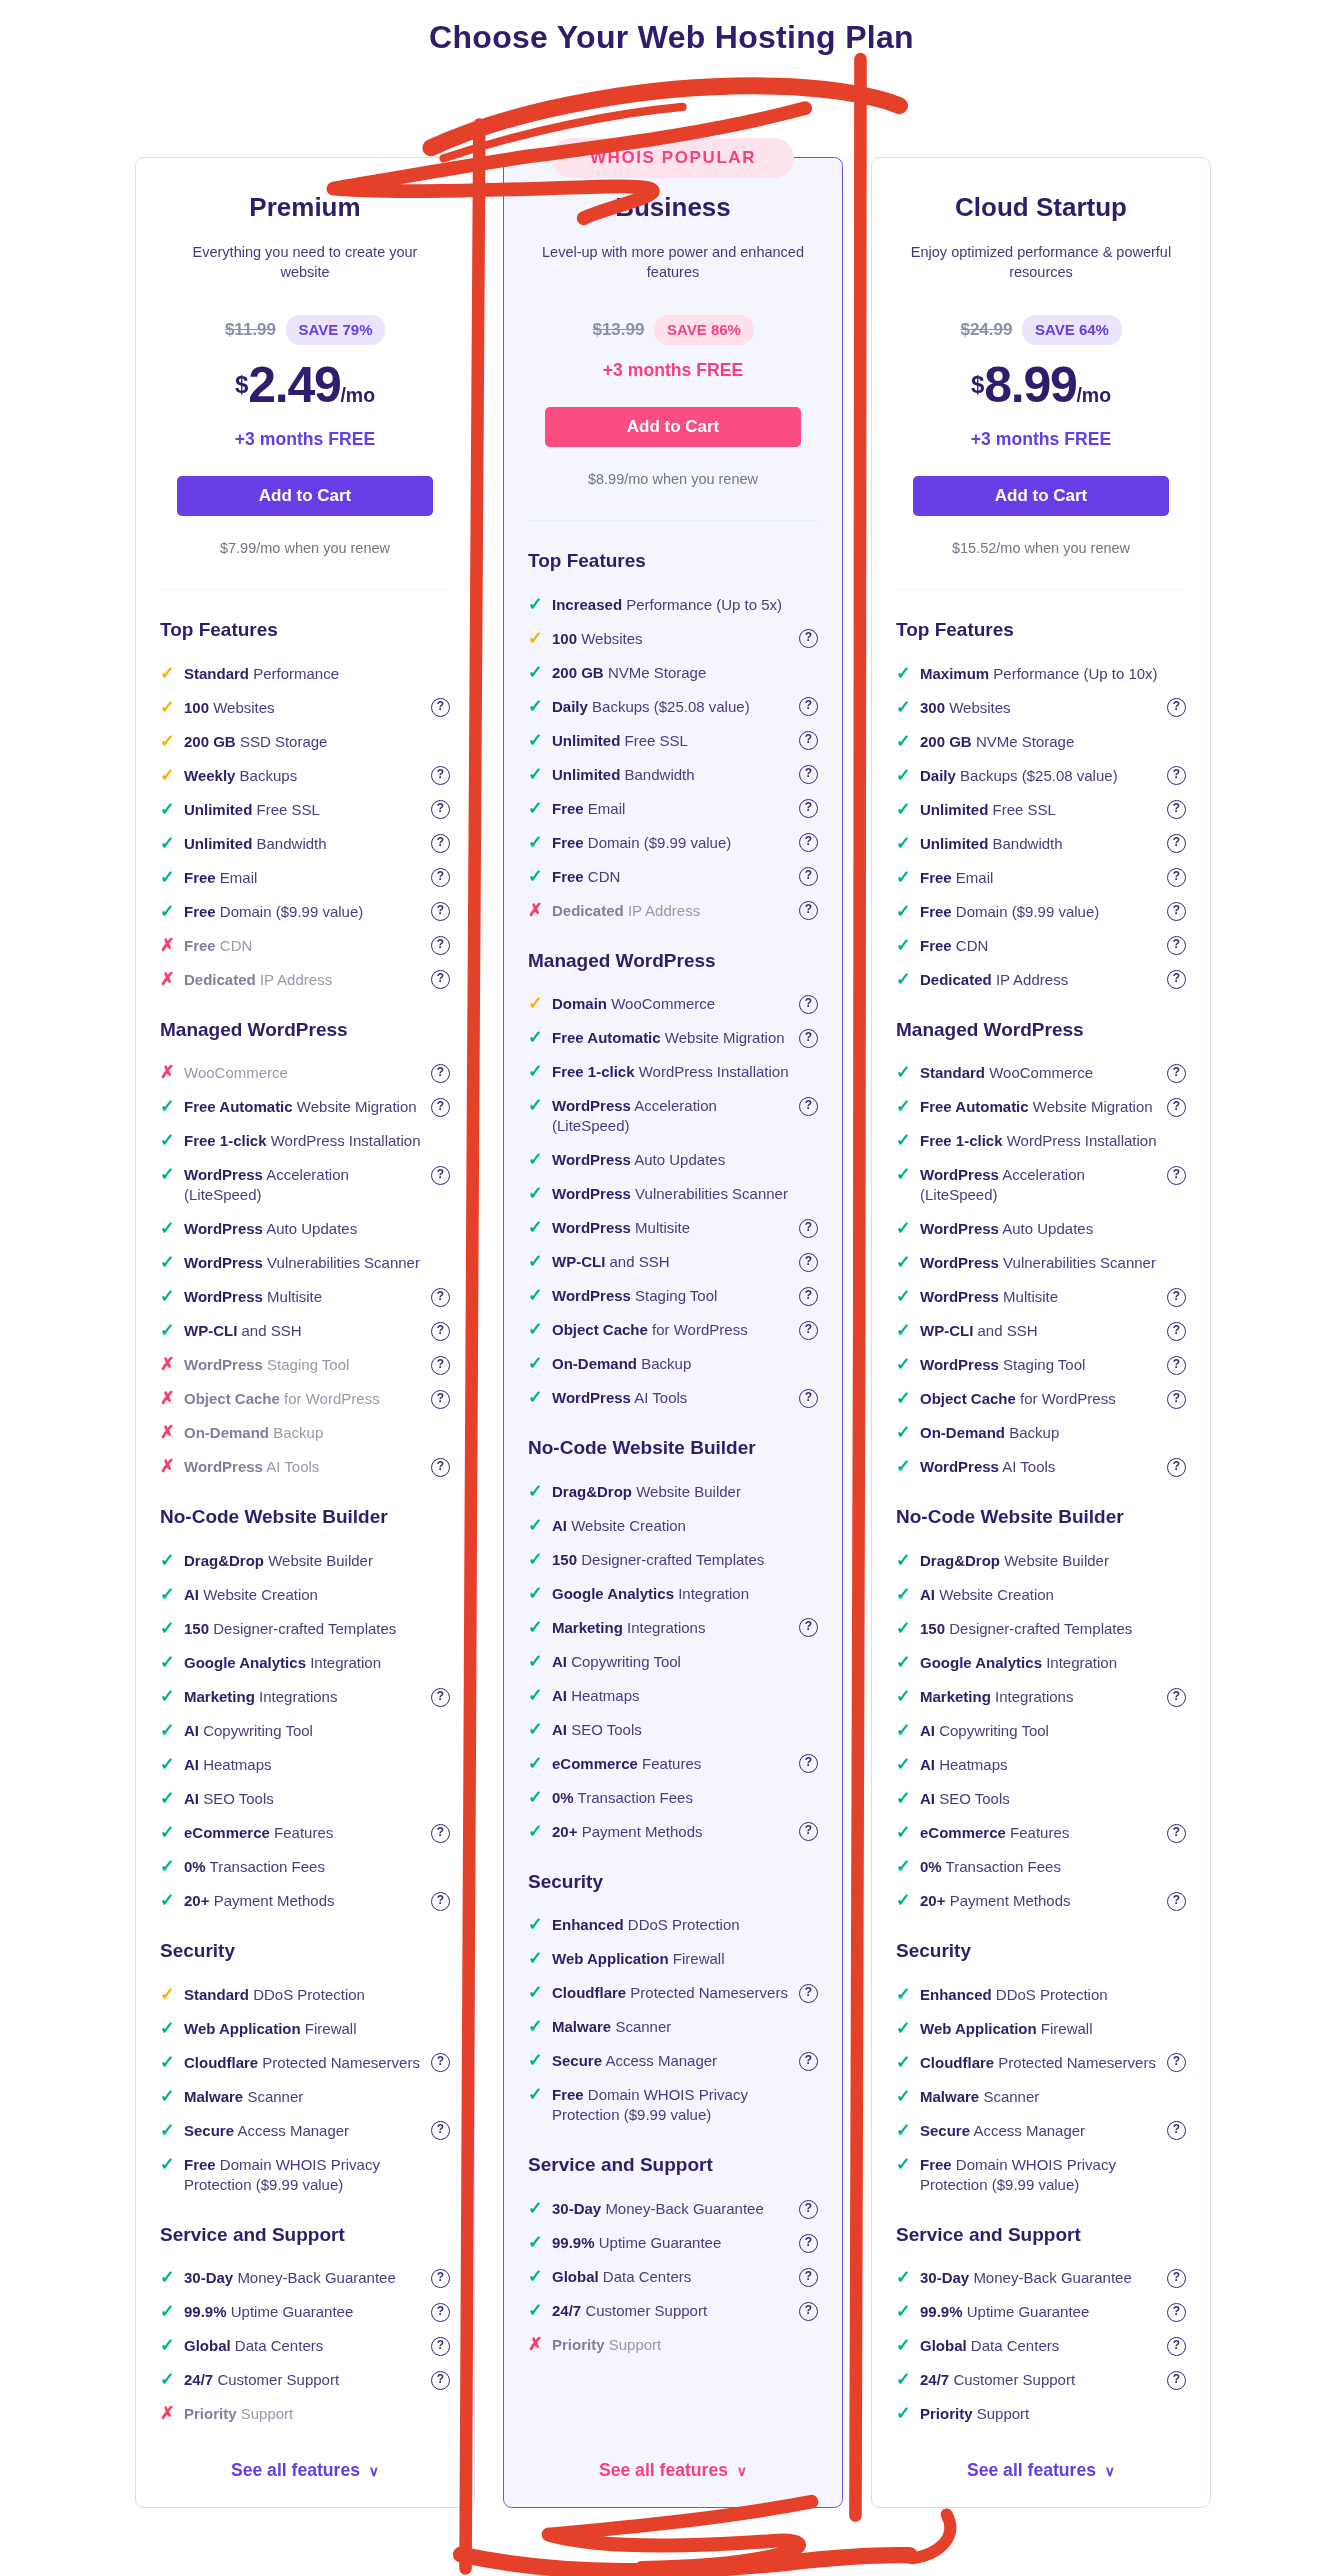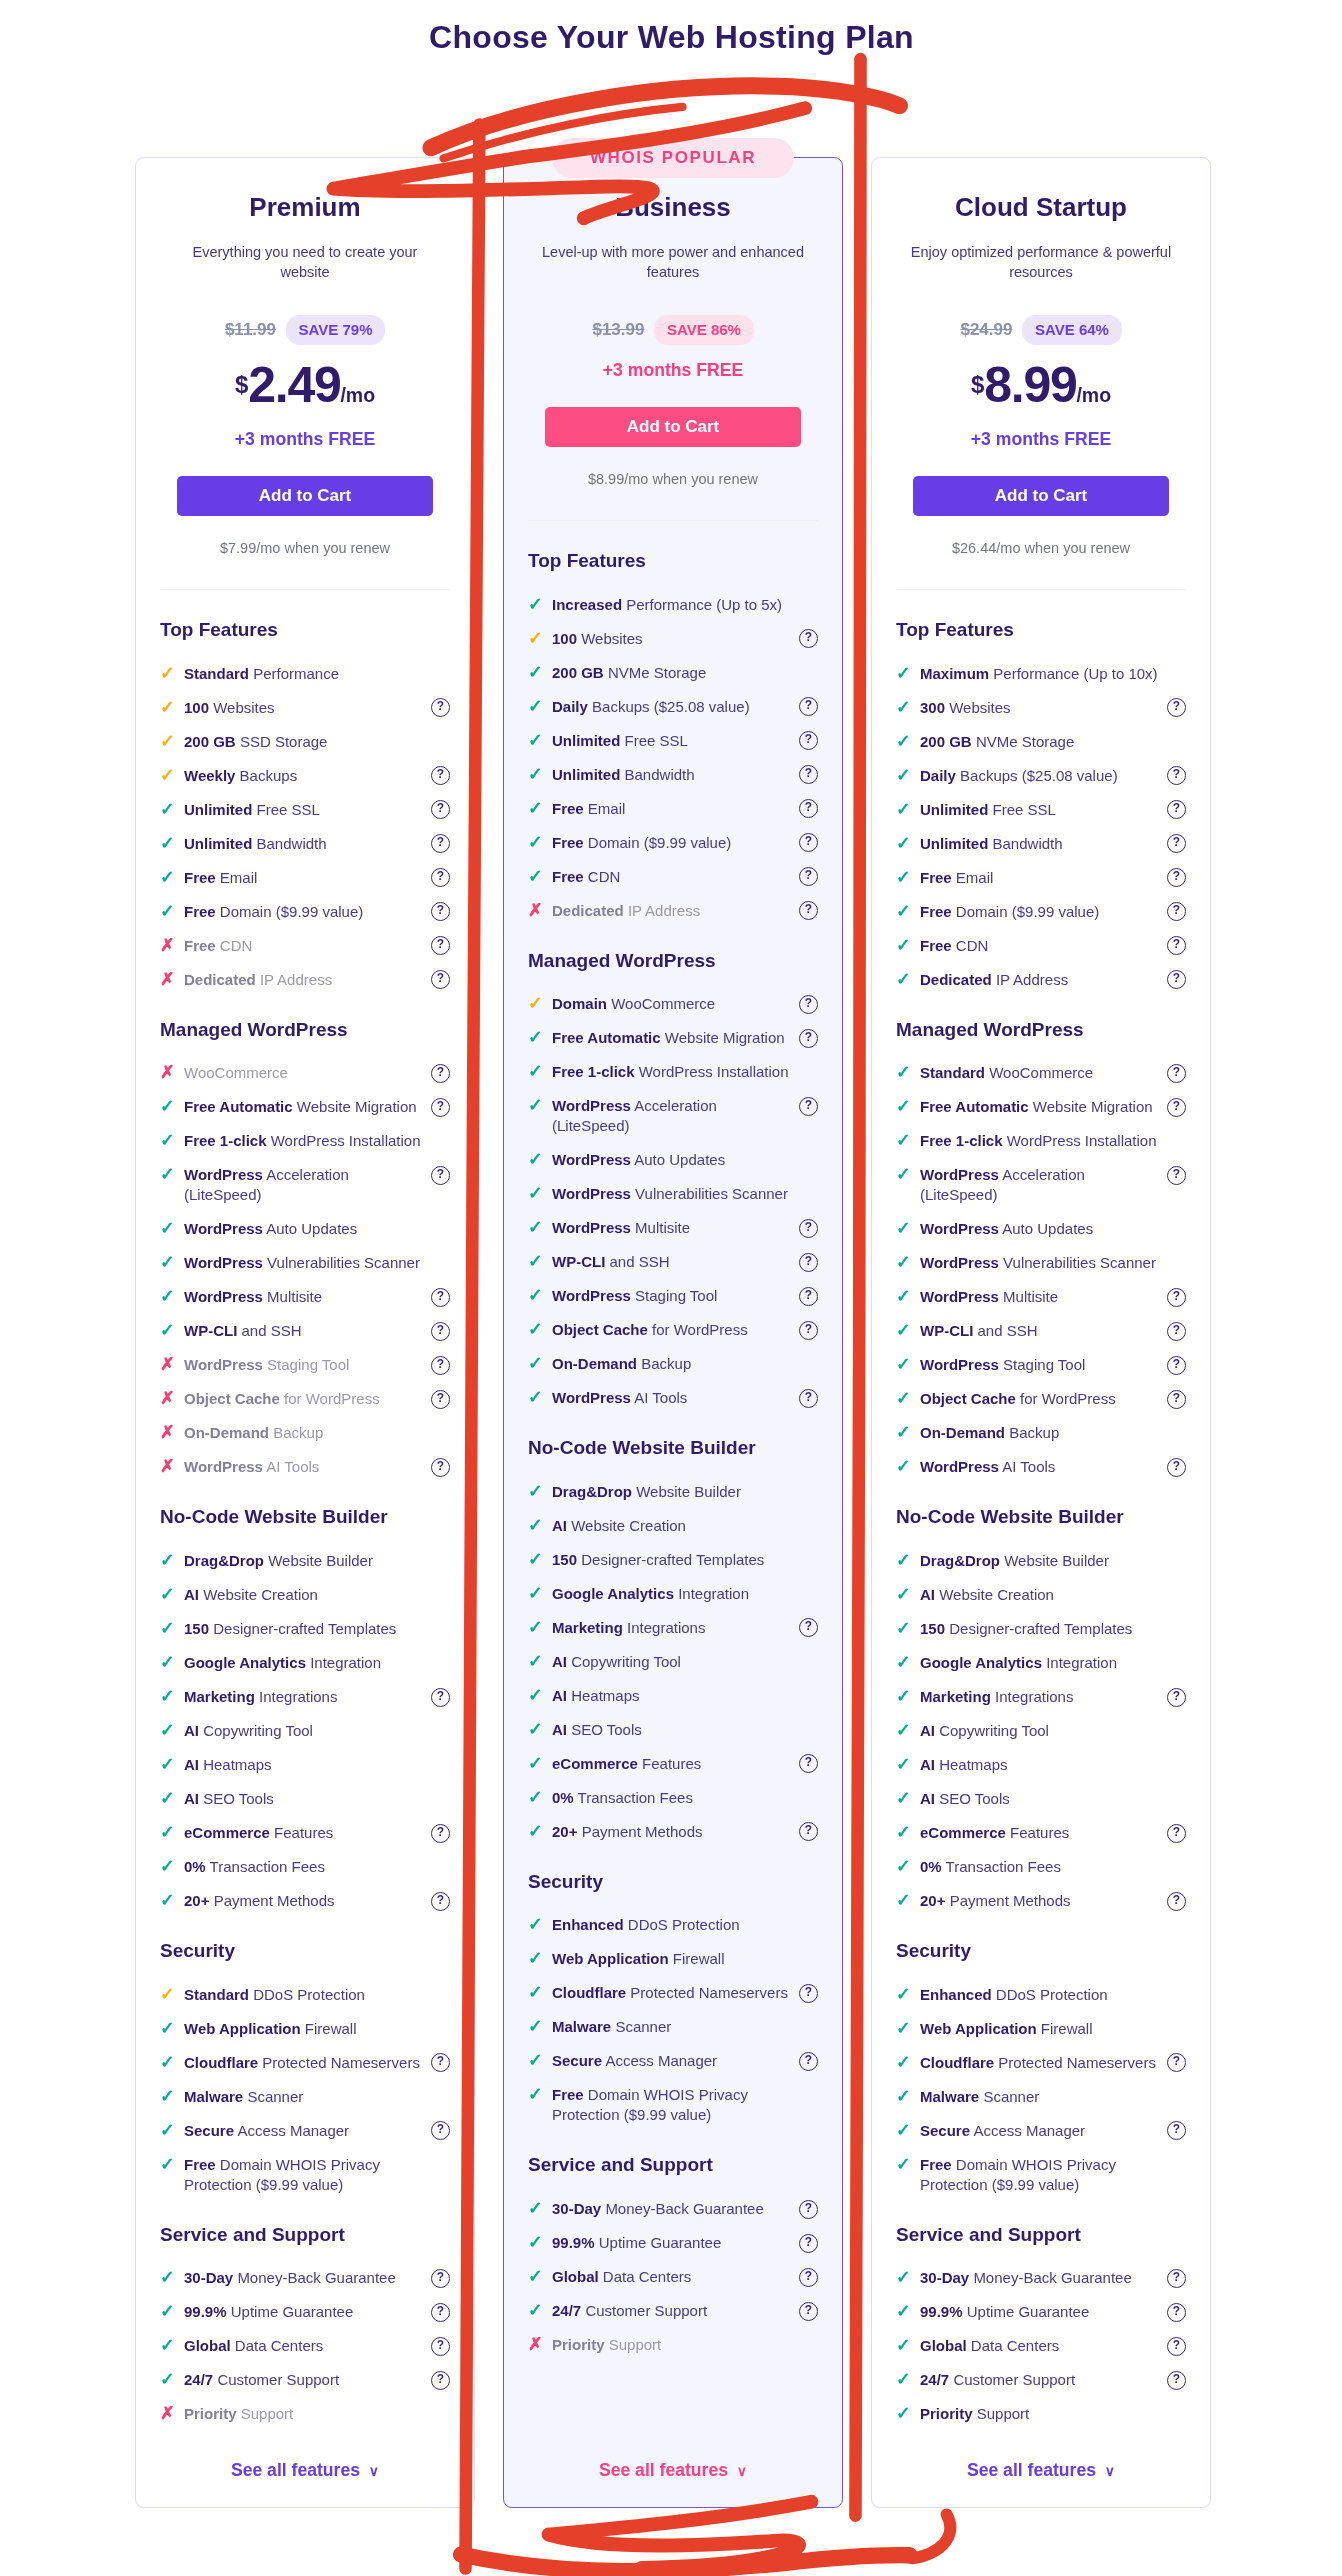--- a/index.html
+++ b/index.html
@@ -613,21 +613,21 @@
     <p class="plan-tagline">Enjoy optimized performance &amp; powerful resources</p>
     <div class="price-line">
       <span class="old-price">$24.99</span>
       <span class="save-badge">SAVE 64%</span>
     </div>
     <div class="big-price">
       <span class="cur">$</span><span class="amt">8.99</span><span class="per">/mo</span>
     </div>
     <div class="bonus">+3 months FREE</div>
     <button class="cta-button">Add to Cart</button>
-    <div class="renewal">$26.44/mo when you renew</div>
+    <div class="renewal">$15.52/mo when you renew</div>
     <hr class="header-divider">
     <div>
         <div>
     <h3 class="section-heading">Top Features</h3>
     <div>
             <div class="feat-row">
     <span class="st-icon ic-green">✓</span>
     <span class="feat-text"><b>Maximum</b> <span>Performance (Up to 10x)</span></span>
     <span class="help-icon hidden"></span>
   </div>

